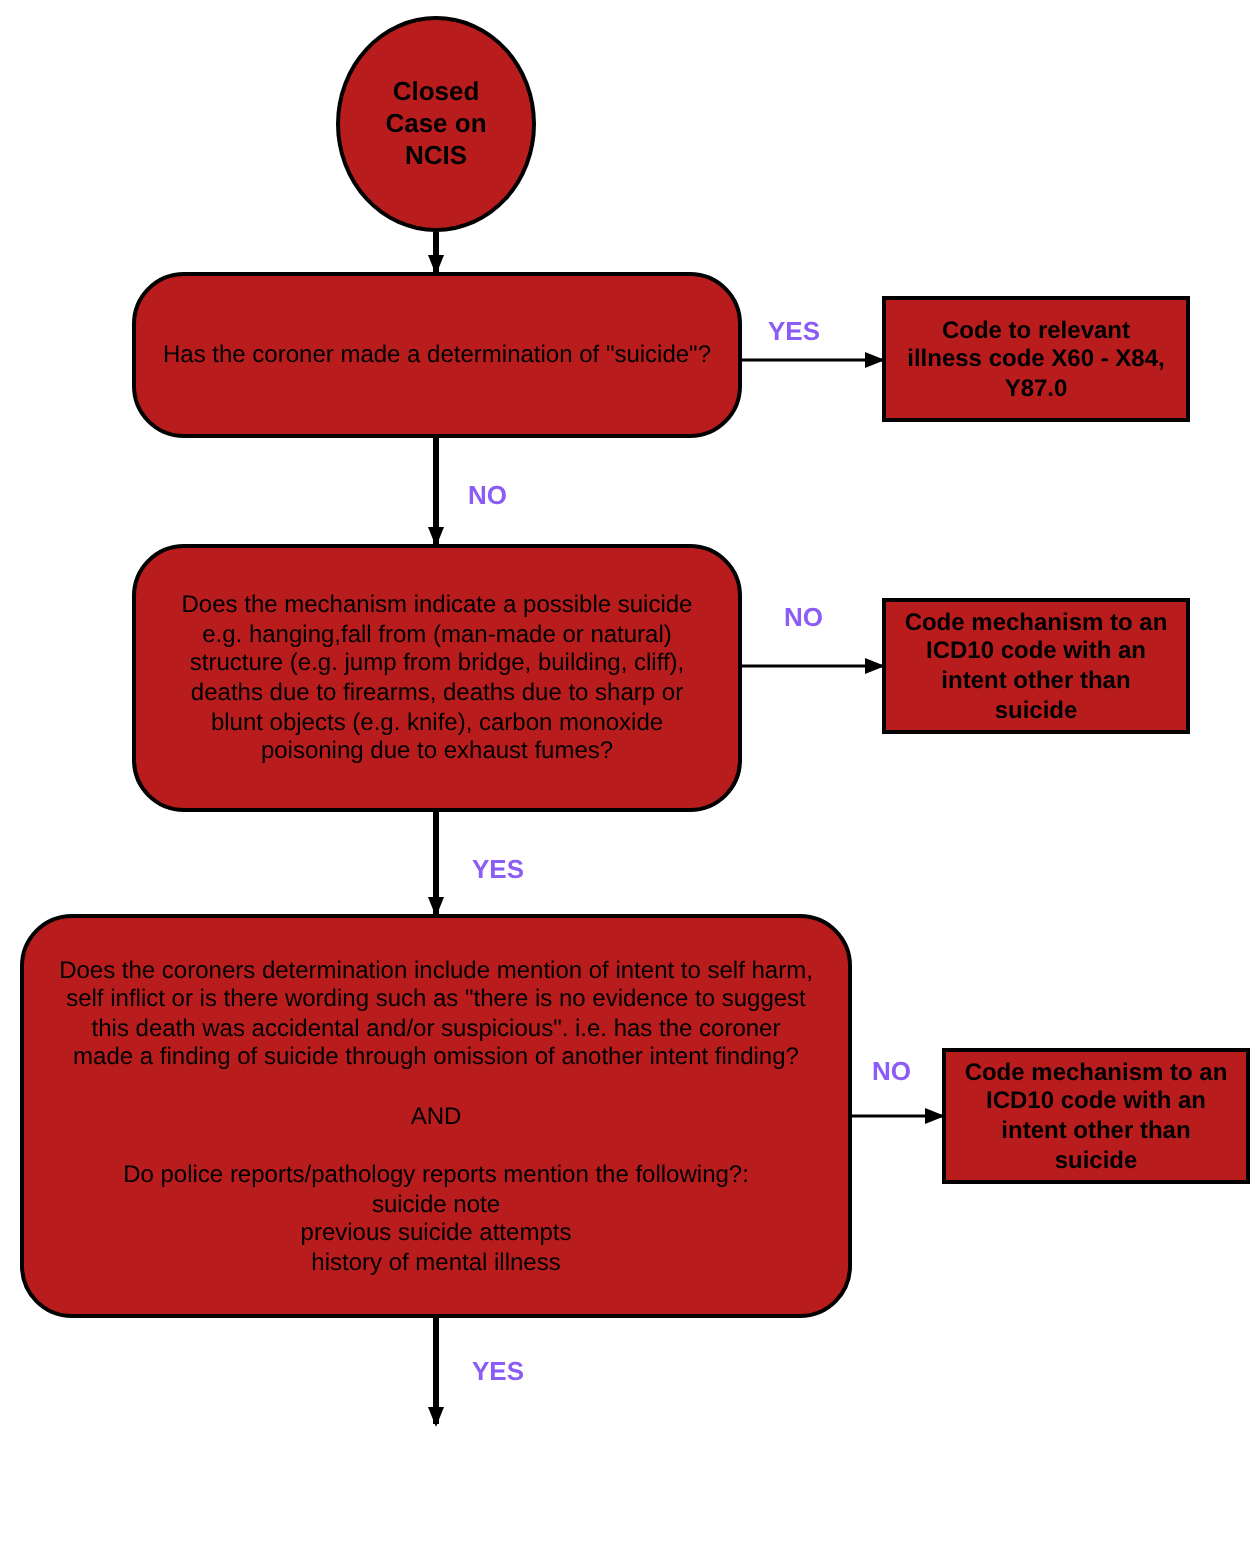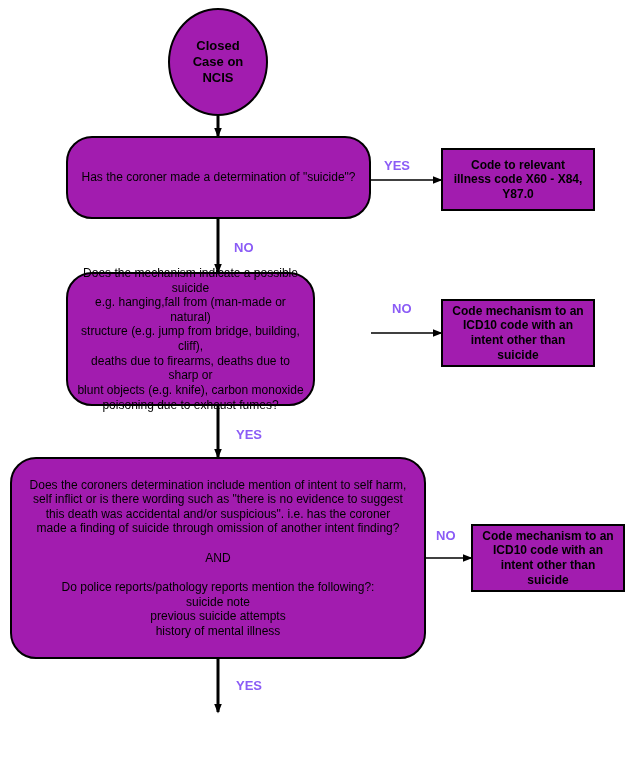--- a/index.html
+++ b/index.html
@@ -16,21 +16,21 @@
   }
   #canvas {
     position: relative;
     width: 630px;
     height: 773px;
   }
   .node {
     position: absolute;
     box-sizing: border-box;
     border: 2px solid #000000;
-    background: #a21caf;
+    background: #b91c1c;
     display: flex;
     align-items: center;
     justify-content: center;
     text-align: center;
     line-height: 1.22;
   }
   .oval {
     border-radius: 50%;
     font-weight: bold;
     font-size: 13px;
@@ -99,21 +99,21 @@
   <div class="node rounded" style="left:66px; top:136px; width:305px; height:83px;">
     <span class="txt">Has the coroner made a determination of "suicide"?</span>
   </div>
 
   <div class="node rect" style="left:441px; top:148px; width:154px; height:63px;">
     <span class="txt">Code to relevant
 illness code X60 - X84,
 Y87.0</span>
   </div>
 
-  <div class="node rounded" style="left:66px; top:272px; width:249px; height:134px;">
+  <div class="node rounded" style="left:66px; top:272px; width:305px; height:134px;">
     <span class="txt">Does the mechanism indicate a possible suicide
 e.g.  hanging,fall from (man-made or natural)
 structure (e.g. jump from bridge, building, cliff),
 deaths due to firearms, deaths due to sharp or
 blunt objects (e.g. knife), carbon monoxide
 poisoning due to exhaust fumes?</span>
   </div>
 
   <div class="node rect" style="left:441px; top:299px; width:154px; height:68px;">
     <span class="txt">Code mechanism to an

